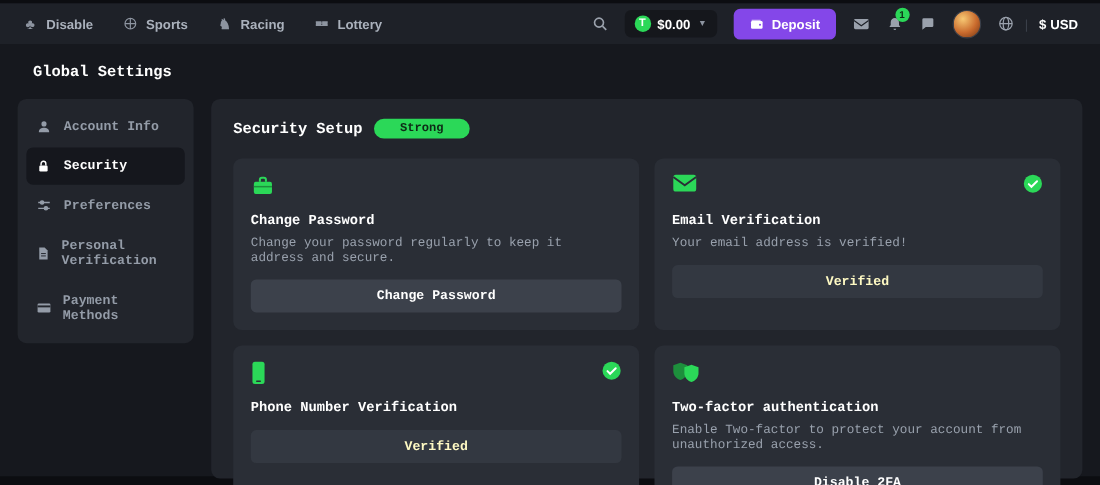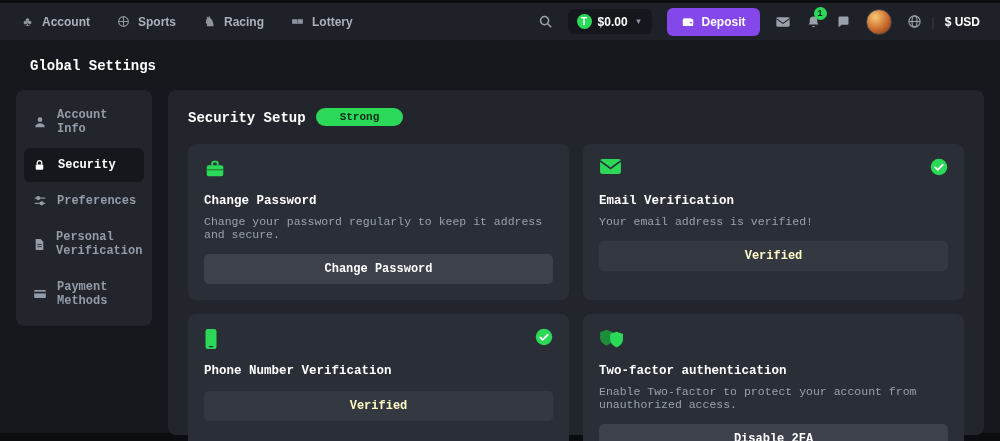--- a/index.html
+++ b/index.html
@@ -21,21 +21,21 @@
   .avatar { width:26px; height:26px; border-radius:50%; background:radial-gradient(circle at 35% 30%, #f7c873, #c96a2d 55%, #6e3413); border:1px solid #3a3f49; cursor:pointer; }
   .currency { display:flex; align-items:center; gap:10px; font-size:12px; font-weight:700; cursor:pointer; }
   .divider { color:#3a3f49; font-weight:400; }
 
   
   .page { height:393px; background:#16181e; padding:18px 16px 0 16px;font-family:Liberation Mono, monospace; }
   .page-title { font-size:14px; font-weight:700; margin-left:14px; }
   .content { display:flex; gap:16px; margin-top:16px; }
 
   
-  .sidebar { width:136px; background:#22252c; border-radius:8px; padding:8px; display:flex; flex-direction:column; gap:2px; align-self:flex-start; }
+  .sidebar { width:160px; background:#22252c; border-radius:8px; padding:8px; display:flex; flex-direction:column; gap:2px; align-self:flex-start; }
   .side-item { display:flex; align-items:center; gap:10px; padding:10px 9px; border-radius:6px; color:#949ca8; font-size:12px; font-weight:600; cursor:pointer; }
   .side-item.active { background:#15171d; color:#fff; }
   .side-ico { width:15px; display:flex; align-items:center; }
 
   
   .panel { flex:1; background:#22252c; border-radius:8px; padding:18px 20px; height:345px; }
   .panel-header { display:flex; align-items:flex-end; gap:10px; margin-bottom:18px; }
   .panel-title { font-size:14px; font-weight:700; }
   .pill { background:#2bd858; color:#0e2b16; font-size:11px; font-weight:700; padding:3px 24px; border-radius:11px; }
   .grid { display:grid; grid-template-columns:1fr 1fr; gap:14px; }
@@ -46,21 +46,21 @@
   .btn { display:block; width:100%; margin-top:13px; background:#3c414b; border:none; border-radius:5px; color:#fff; font-weight:700; font-size:12px; padding:8px 0; cursor:pointer; font-family:inherit; }
   .btn.muted { background:#333841; color:#fef9c3; }
 </style>
 </head>
 <body>
 
 <nav class="navbar">
   <div class="nav-left">
     <a class="nav-item">
       <span class="nav-ico">♣</span>
-      <span>Account</span>
+      <span>Disable</span>
     </a>
     <a class="nav-item">
       <span class="nav-ico">
         <svg width="13" height="13" viewBox="0 0 24 24" fill="none" stroke="currentColor" stroke-width="2">
             <circle cx="12" cy="12" r="9"></circle>
             <path d="M3 12h18M12 3v18"></path>
           </svg>
       </span>
       <span>Sports</span>
     </a>

